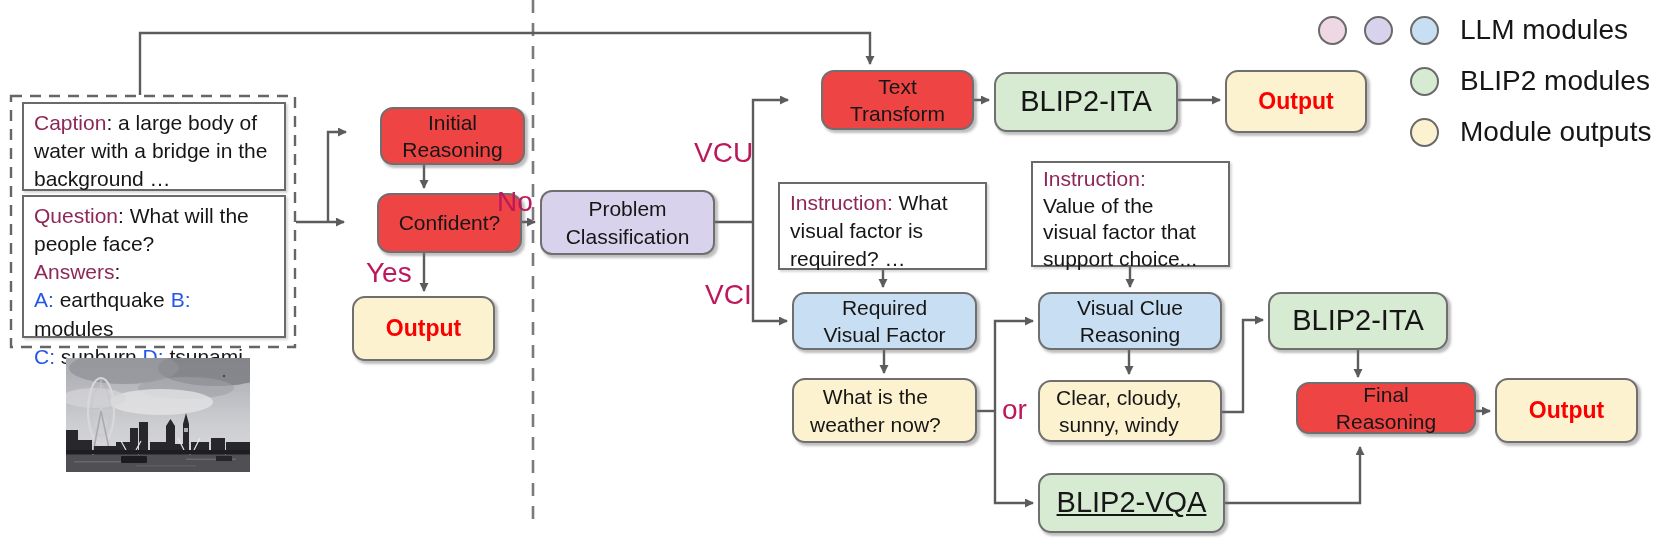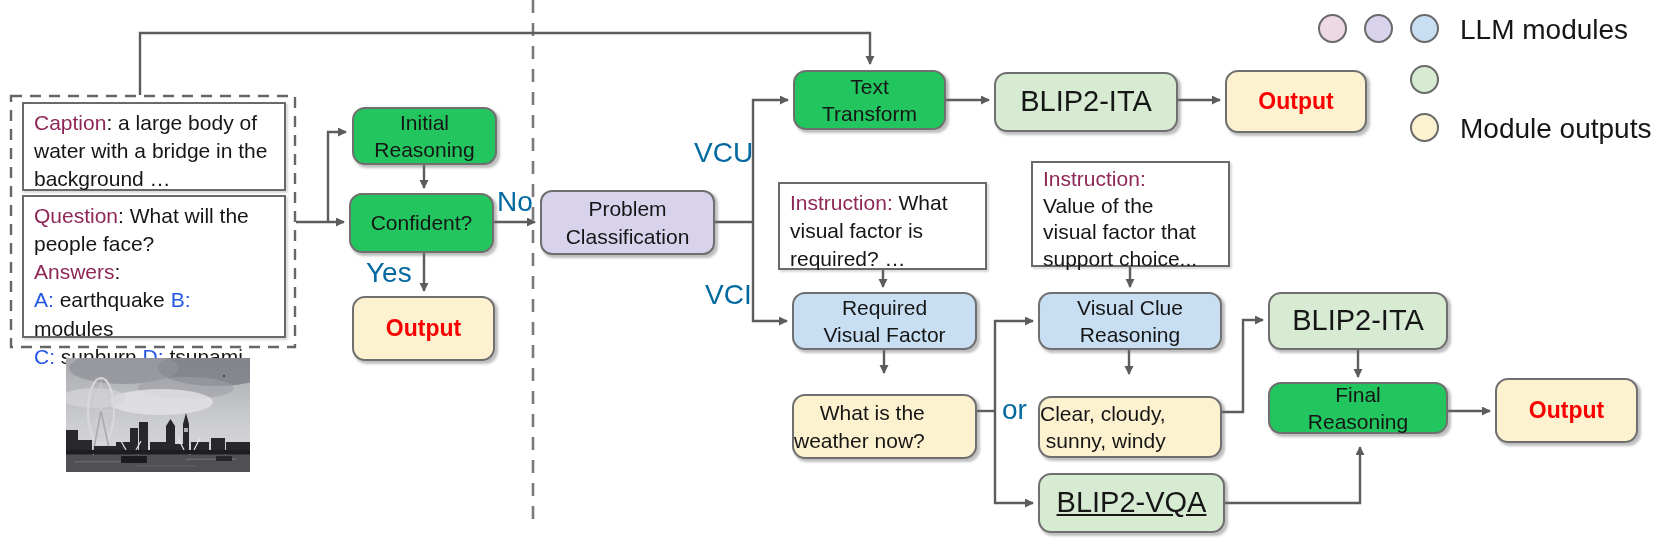--- a/index.html
+++ b/index.html
@@ -2,35 +2,35 @@
 <html><head>
 <meta charset="utf-8">
 <style>
   html,body{margin:0;padding:0;background:#ffffff;width:1661px;height:544px;overflow:hidden;
     font-family:"Liberation Sans","DejaVu Sans",sans-serif;color:#161616;}
   #stage{position:relative;width:1661px;height:544px;background:#fff;}
   svg.layer{position:absolute;left:0;top:0;}
   .node{position:absolute;box-sizing:border-box;border:2.4px solid #6f6f6f;border-radius:13px;
     display:flex;align-items:center;justify-content:center;text-align:center;
     font-size:21px;line-height:1.3;box-shadow:2.5px 2.5px 2.5px rgba(110,110,110,.45);z-index:2;}
-  .node.pink{background:#22c55e;}
+  .node.pink{background:#ef4444;margin-left:28px;}
   .node.purple{background:#d8d2ed;border-radius:12px;}
   .node.blue{background:#c8dff3;}
   .node.green{background:#d6ebd2;text-align:right;}
   .node.yellow{background:#fdf2cf;}
   .node.big{font-size:29px;}
   .node.outputnode{font-weight:bold;font-size:23px;color:#fa0000;}
-  .node.leftalign{justify-content:flex-start;text-align:right;margin-top:16px;}
+  .node.leftalign{justify-content:flex-start;text-align:center;padding-left:16px;}
   .whitebox{position:absolute;box-sizing:border-box;border:2.2px solid #6a6a6a;background:#ffffff;
     font-size:21px;line-height:1.34;padding:5px 10px;box-shadow:2px 2px 2px rgba(130,130,130,.3);z-index:2;}
   .maroon{color:#8e2757;font-weight:normal;}
   .bluekey{color:#2457e6;}
-  .edge-label{position:absolute;font-size:28px;line-height:1.05;color:#0369a1;z-index:3;}
+  .edge-label{position:absolute;font-size:28px;line-height:1.05;color:#be185d;z-index:3;}
   .legend{position:absolute;left:1318px;top:14px;z-index:3;}
-  .legend-row{display:flex;align-items:flex-start;margin-bottom:19px;}
+  .legend-row{display:flex;align-items:center;margin-bottom:19px;}
   .legend-swatches{display:flex;gap:17px;width:121px;justify-content:flex-end;}
   .legend-circle{width:29px;height:29px;border-radius:50%;border:2.2px solid #6a6a6a;box-sizing:border-box;}
   .legend-label{font-size:28px;margin-left:21px;white-space:nowrap;}
 </style>
 </head>
 <body>
 
 <div id="stage">
 
   <svg class="layer" width="1661" height="544" viewBox="0 0 1661 544">
@@ -201,20 +201,21 @@
         <span class="legend-circle" style="background-color: rgb(237, 216, 227);"></span>
         <span class="legend-circle" style="background-color: rgb(216, 210, 237);"></span>
         <span class="legend-circle" style="background-color: rgb(200, 223, 243);"></span>
       </div>
       <span class="legend-label">LLM modules</span>
     </div>
     <div class="legend-row">
       <div class="legend-swatches">
         <span class="legend-circle" style="background-color: rgb(214, 235, 210);"></span>
       </div>
+      <span class="legend-label">BLIP2 modules</span>
     </div>
     <div class="legend-row">
       <div class="legend-swatches">
         <span class="legend-circle" style="background-color: rgb(253, 242, 207);"></span>
       </div>
       <span class="legend-label">Module outputs</span>
     </div>
   </div>
 
 </div>

